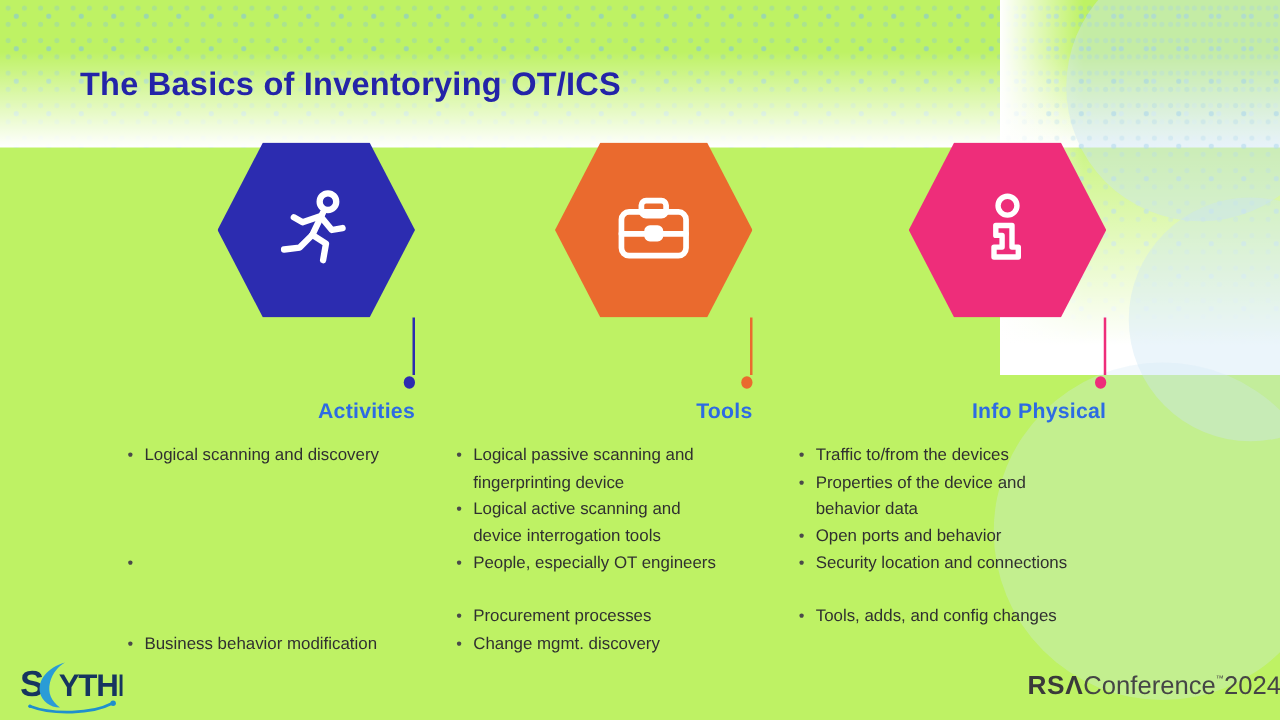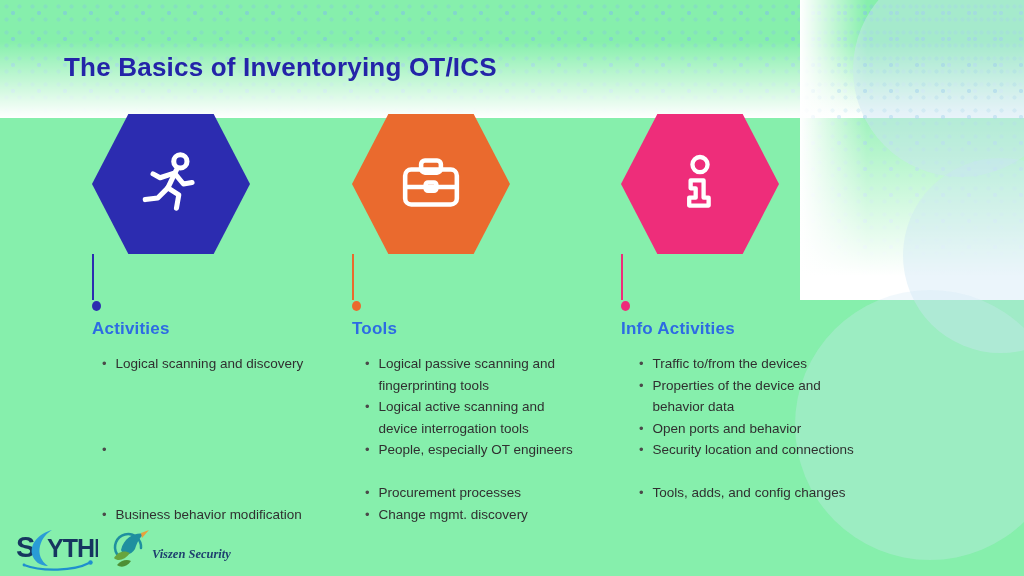--- a/index.html
+++ b/index.html
@@ -14,21 +14,21 @@
     --viszen-text:#1e3f6e;
   }
   *{margin:0;padding:0;box-sizing:border-box;}
   html,body{width:1024px;height:576px;}
   body{
     font-family:"Liberation Sans",sans-serif;
     background:#ffffff;
     position:relative;
     overflow:hidden;
   }
-  .slide{position:absolute;inset:0;width:1024px;height:576px;background:#86efac;overflow:hidden;}
+  .slide{position:absolute;inset:0;width:1024px;height:576px;background:#bef264;overflow:hidden;}
 
   
   .bg-circle{position:absolute;border-radius:50%;background:rgba(203,229,245,0.45);z-index:0;}
   .bg-circle.c1{left:853px;top:-38px;width:215px;height:215px;}
   .bg-circle.c2{left:903px;top:158px;width:195px;height:195px;background:rgba(203,229,245,0.38);}
   .bg-circle.c3{left:795px;top:290px;width:270px;height:270px;background:rgba(210,233,246,0.30);}
   .dots{
     position:absolute;z-index:0;
     background-image:
       radial-gradient(circle, rgba(128,194,229,0.55) 1.8px, transparent 2.4px),
@@ -50,21 +50,21 @@
   }
 
   
   .title{
     position:absolute;left:64px;top:52px;z-index:2;
     font-size:26px;font-weight:bold;color:var(--title-color);
     letter-spacing:0.2px;
   }
 
   
-  .column{position:absolute;top:114px;z-index:2;display:flex;flex-direction:column;align-items:flex-start;}
+  .column{position:absolute;top:114px;z-index:2;display:flex;flex-direction:column;align-items:flex-end;}
   .col-activities{left:92px;width:240px;}
   .col-tools{left:352px;width:250px;}
   .col-info{left:621px;width:264px;}
 
   .hexagon{
     width:158px;height:140px;background:var(--accent);
     clip-path:polygon(23% 0%,77% 0%,100% 50%,77% 100%,23% 100%,0% 50%);
     display:flex;align-items:center;justify-content:center;
   }
   .hexagon svg{display:block;}
@@ -156,21 +156,21 @@
         </svg>
       </span>
     </div>
     <div class="connector"></div>
     <div class="connector-dot"></div>
     <div class="col-header">Tools</div>
     <ul class="bullet-list">
         <li class="bullet-item" style="top: 0px;">
           <span class="bullet">•</span>
           <span class="bullet-text">Logical passive scanning and
-fingerprinting tools</span>
+fingerprinting device</span>
         </li>
         <li class="bullet-item" style="top: 43px;">
           <span class="bullet">•</span>
           <span class="bullet-text">Logical active scanning and
 device interrogation tools</span>
         </li>
         <li class="bullet-item" style="top: 86px;">
           <span class="bullet">•</span>
           <span class="bullet-text">People, especially OT engineers</span>
         </li>
@@ -189,21 +189,21 @@
     <div class="hexagon">
       <span>
         <svg width="72" height="72" viewBox="0 0 100 100" fill="none" stroke="#ffffff" stroke-width="6" stroke-linecap="round" stroke-linejoin="round">
           <circle cx="50" cy="23" r="10.5"></circle>
           <path d="M37,45 H55 V69 H62 V80 H35 V69 H44 V56 H37 Z"></path>
         </svg>
       </span>
     </div>
     <div class="connector"></div>
     <div class="connector-dot"></div>
-    <div class="col-header">Info Activities</div>
+    <div class="col-header">Info Physical</div>
     <ul class="bullet-list">
         <li class="bullet-item" style="top: 0px;">
           <span class="bullet">•</span>
           <span class="bullet-text">Traffic to/from the devices</span>
         </li>
         <li class="bullet-item" style="top: 21.5px;">
           <span class="bullet">•</span>
           <span class="bullet-text">Properties of the device and
 behavior data</span>
         </li>
@@ -226,27 +226,21 @@
     <svg width="82" height="44" viewBox="0 0 82 44">
       <text x="0" y="29" font-family="Liberation Sans, sans-serif" font-size="29" font-weight="bold" fill="var(--scythe-navy)">S</text>
       <path d="M36,2 C22,6 14,16 16,26 C17.5,33 24,38 32,38 C25,33 22,26 24,18 C26,10 31,5 36,2 Z" fill="var(--scythe-teal)"></path>
       <text x="31" y="29" font-family="Liberation Sans, sans-serif" font-size="25" font-weight="bold" letter-spacing="-1" fill="var(--scythe-navy)">YTHE</text>
       <path d="M8,37 C26,44 58,43 73,35" stroke="#1f8fce" stroke-width="2.2" fill="none" stroke-linecap="round"></path>
       <circle cx="74.5" cy="34.5" r="2.2" fill="#1f8fce"></circle>
       <circle cx="8" cy="37" r="1.4" fill="#1f8fce"></circle>
     </svg>
   </div>
 
-  <div class="footer-logo viszen">
-    <span>
-      <svg width="40" height="46" viewBox="0 0 40 46">
-        <path d="M7,30 A13,13 0 1 1 31,24" fill="none" stroke="var(--viszen-teal)" stroke-width="2.5" stroke-linecap="round"></path>
-        <path d="M11,26 C14,13 26,8 34,10 C29,14 27,19 25,25 C21,32 13,32 11,26 Z" fill="var(--viszen-teal)"></path>
-        <path d="M31,9 L39,6 L32,14 Z" fill="#e8a13c"></path>
-        <path d="M4,34 C8,27 15,26 20,29 C15,36 8,38 4,34 Z" fill="var(--viszen-green)"></path>
-        <path d="M7,41 C11,36 17,35 21,37 C17,43 11,44 7,41 Z" fill="#4d8f35"></path>
-      </svg>
-    </span>
-    <span class="viszen-text">Viszen Security</span>
-  </div>
-
+
+  <div class="footer-logo rsa">
+    <span class="rsa-brand">RSΛ</span>
+      <span class="rsa-word">Conference</span>
+      <span class="rsa-tm">™</span>
+      <span class="rsa-year">2024</span>
+  </div>
 
 </div>
 
 </body></html>

